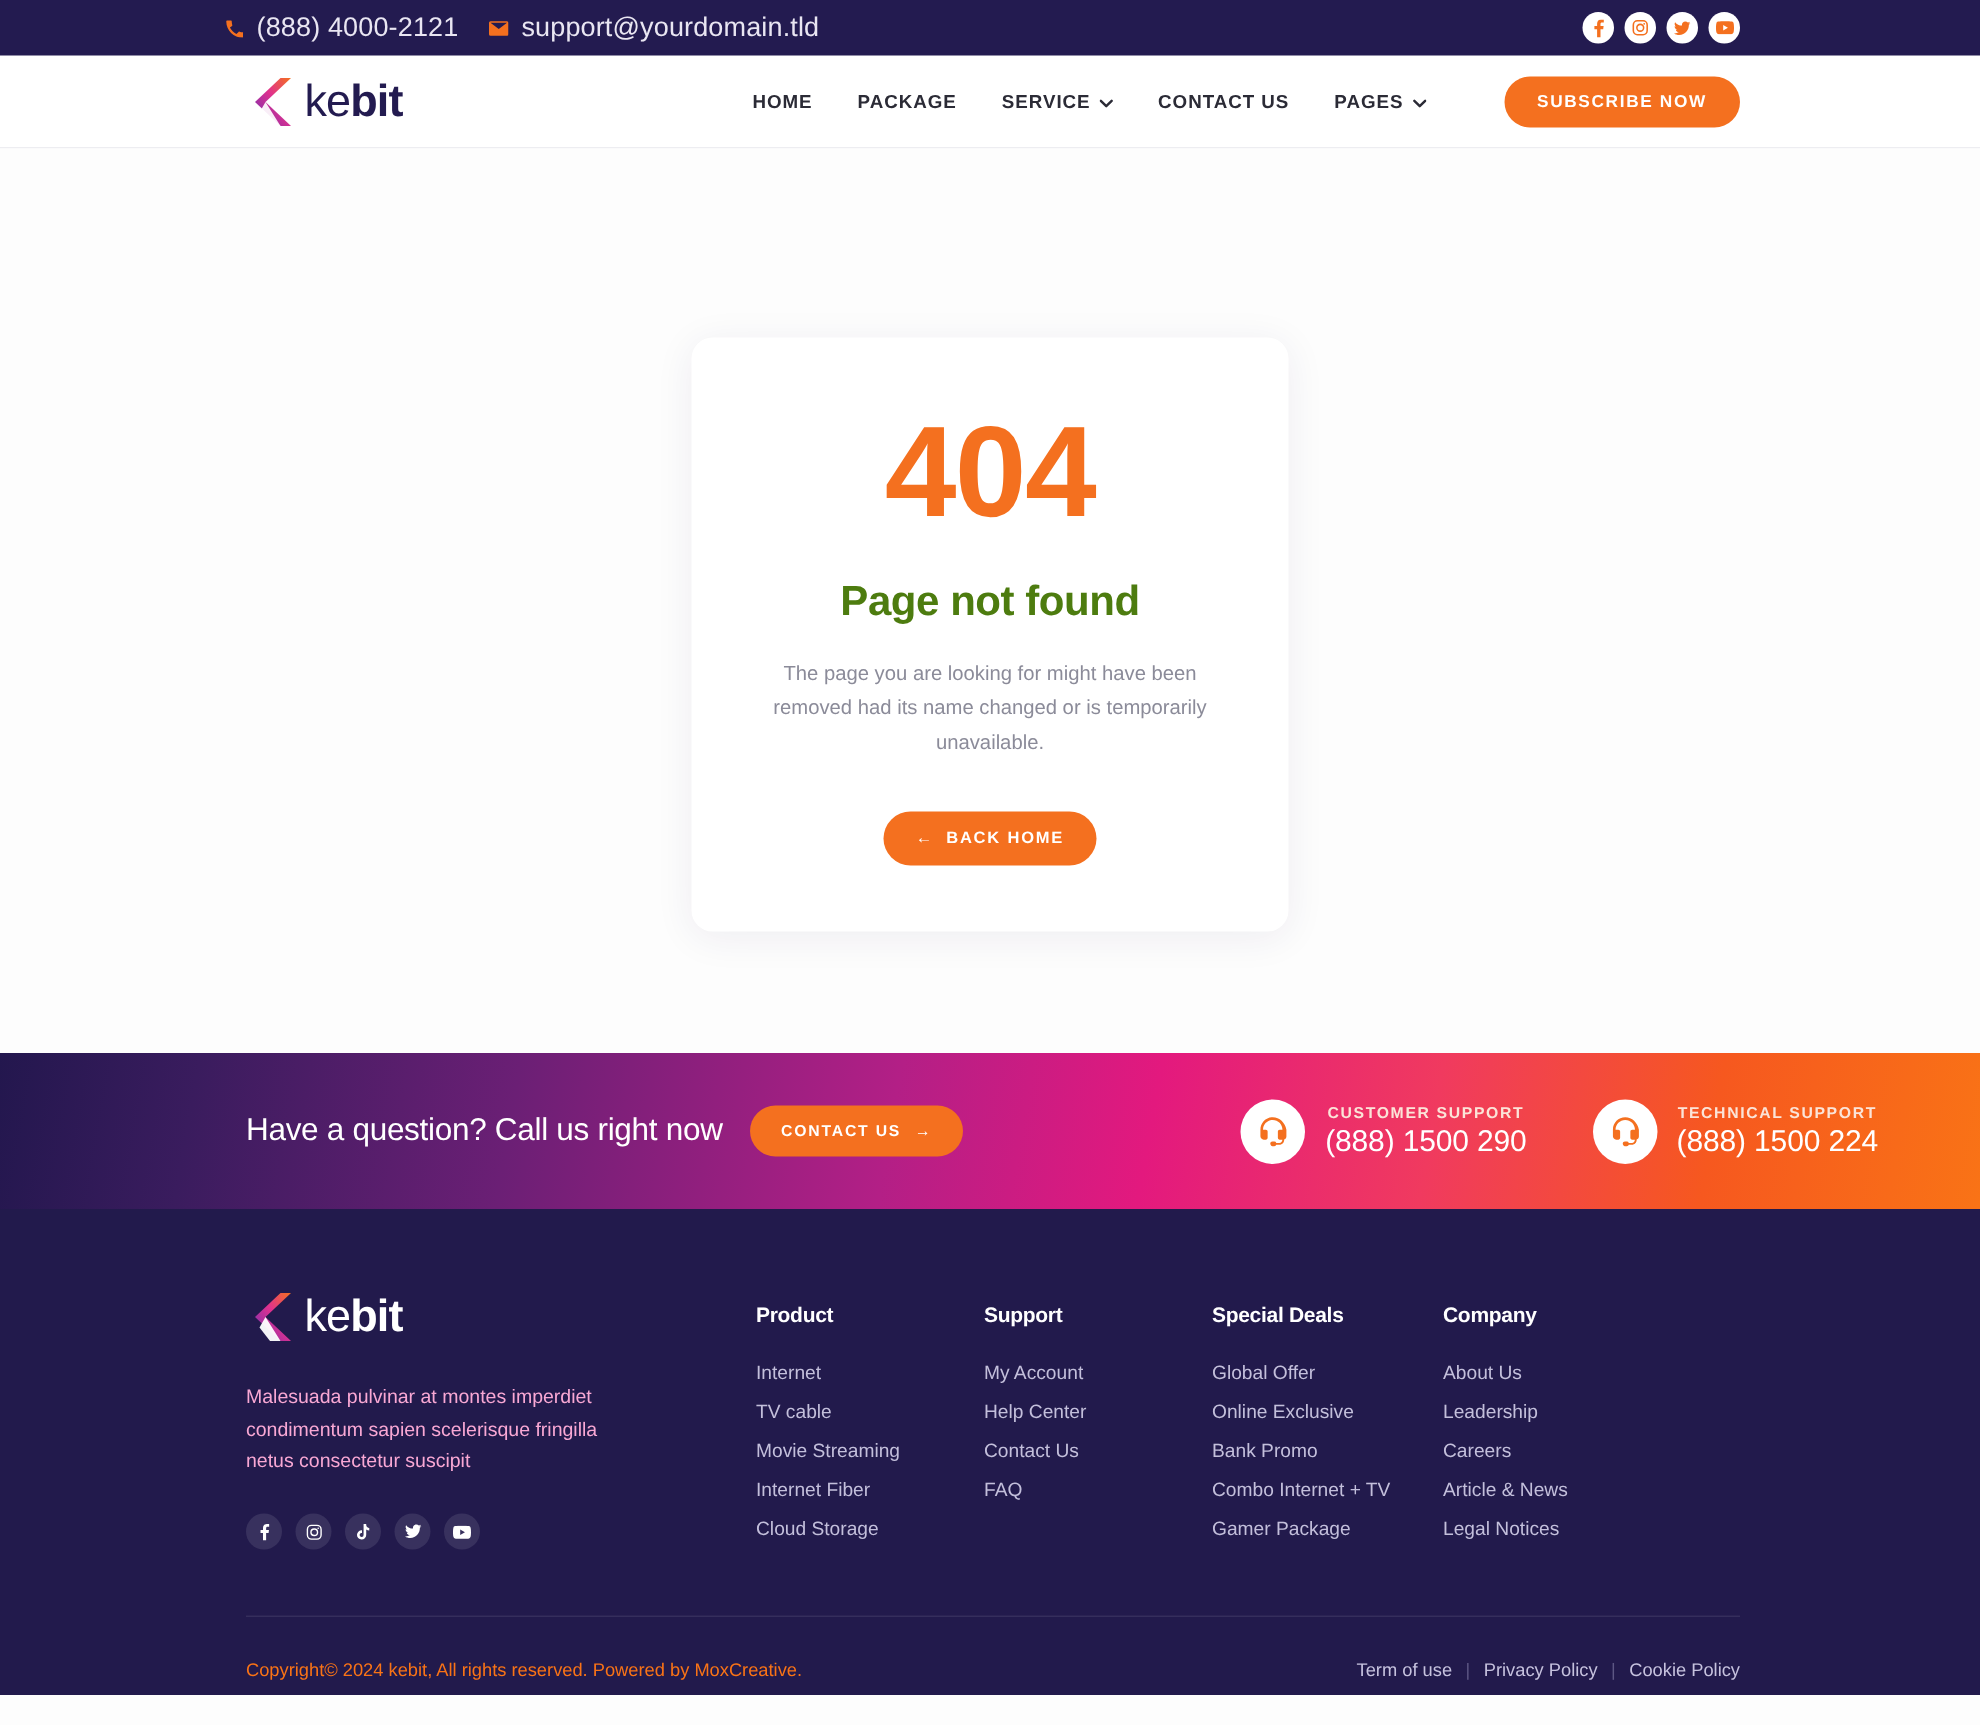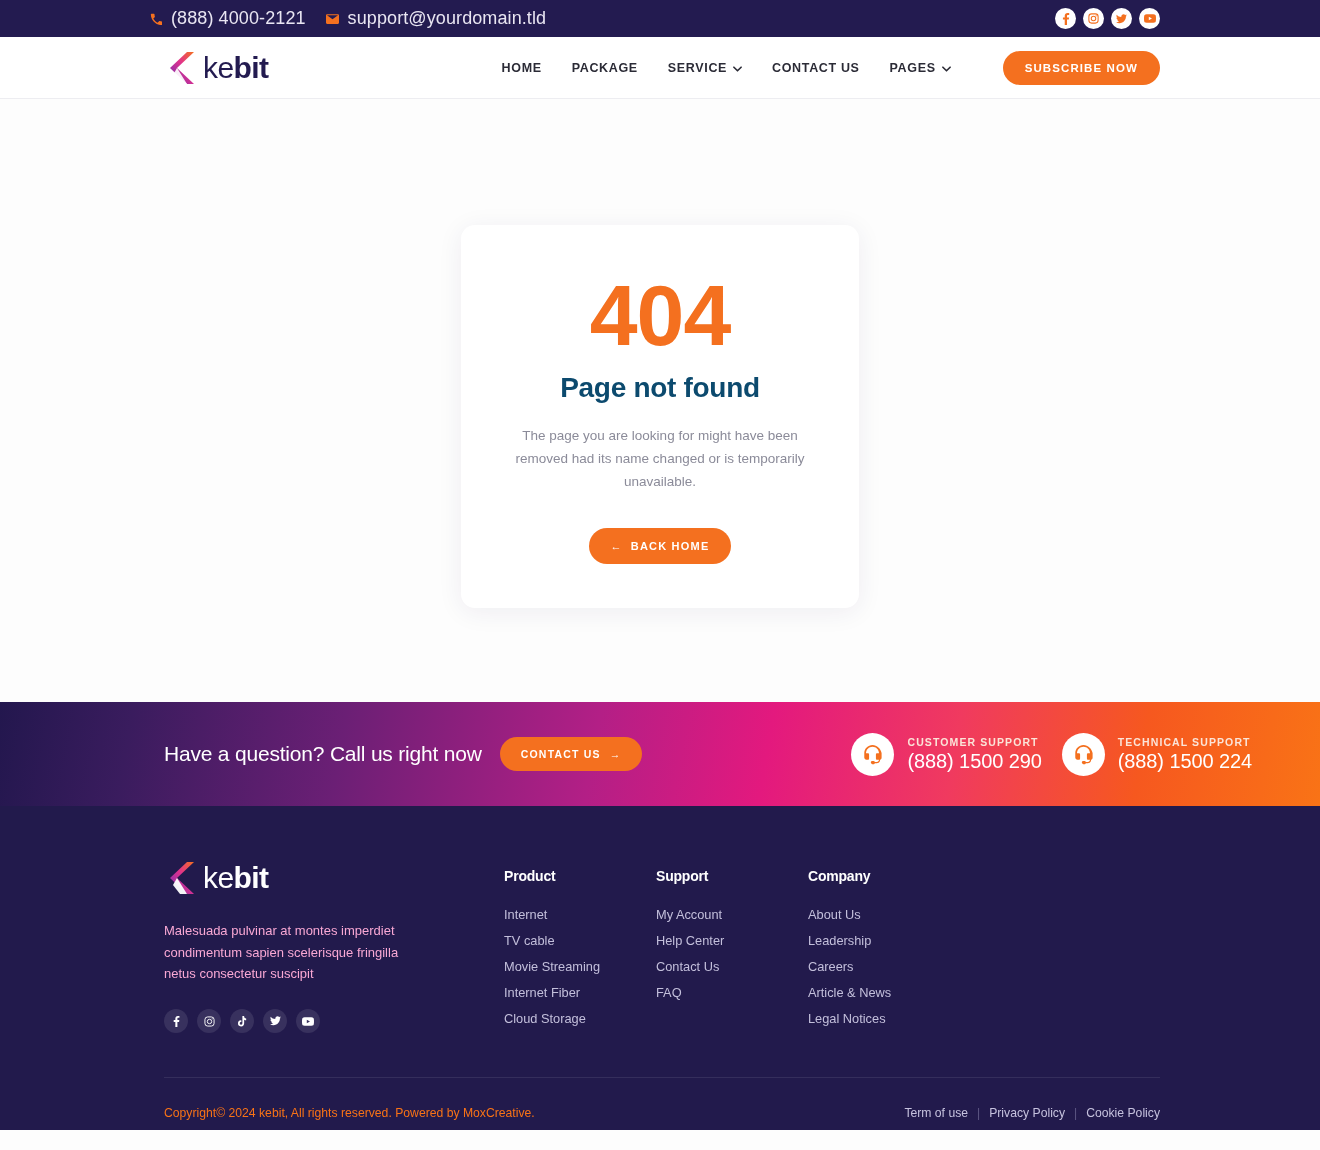--- a/index.html
+++ b/index.html
@@ -109,24 +109,24 @@
     text-align: center;
   }
   .num404 {
     font-size: 86px;
     font-weight: 800;
     color: #f4701f;
     letter-spacing: -1px;
     line-height: 1;
   }
   .t404 {
-    margin-top: 14px;
+    margin-top: 27px;
     font-size: 28px;
     font-weight: 800;
-    color: #0c4a6e;
+    color: #4d7c0f;
     letter-spacing: -.3px;
   }
   .d404 {
     margin-top: 20px;
     font-size: 13.5px;
     line-height: 1.72;
     color: #8b8b99;
   }
   .btn-home {
     margin-top: 34px;
@@ -179,21 +179,22 @@
     font-weight: 700;
     letter-spacing: 1.2px;
     text-transform: uppercase;
     font-family: "Liberation Sans", sans-serif;
     cursor: pointer;
   }
   .cta-right {
     margin-left: auto;
     display: flex;
     align-items: center;
-    gap: 20px;
+    gap: 44px;
+    text-align: center;
   }
   .sup { display: flex; align-items: center; gap: 13px; }
   .sup-circle {
     width: 43px; height: 43px;
     border-radius: 50%;
     background: #fff;
     display: flex; align-items: center; justify-content: center;
     flex: none;
   }
   .sup-label {
@@ -515,20 +516,40 @@
             </li>
           <li>
               <a class="f-link">Contact Us</a>
             </li>
           <li>
               <a class="f-link">FAQ</a>
             </li>
         </ul>
       </div>
       <div class="f-col">
+        <div class="f-col-title">Special Deals</div>
+        <ul>
+          <li>
+              <a class="f-link">Global Offer</a>
+            </li>
+          <li>
+              <a class="f-link">Online Exclusive</a>
+            </li>
+          <li>
+              <a class="f-link">Bank Promo</a>
+            </li>
+          <li>
+              <a class="f-link">Combo Internet + TV</a>
+            </li>
+          <li>
+              <a class="f-link">Gamer Package</a>
+            </li>
+        </ul>
+      </div>
+      <div class="f-col">
         <div class="f-col-title">Company</div>
         <ul>
           <li>
               <a class="f-link">About Us</a>
             </li>
           <li>
               <a class="f-link">Leadership</a>
             </li>
           <li>
               <a class="f-link">Careers</a>

